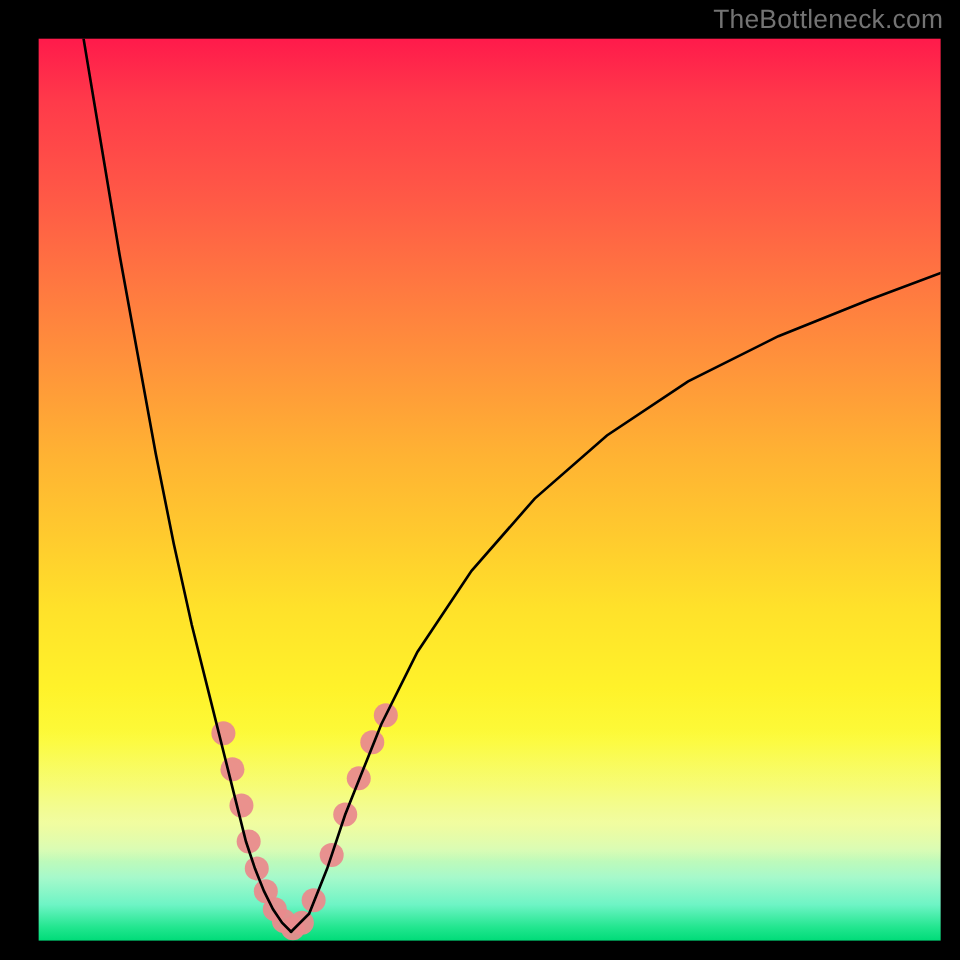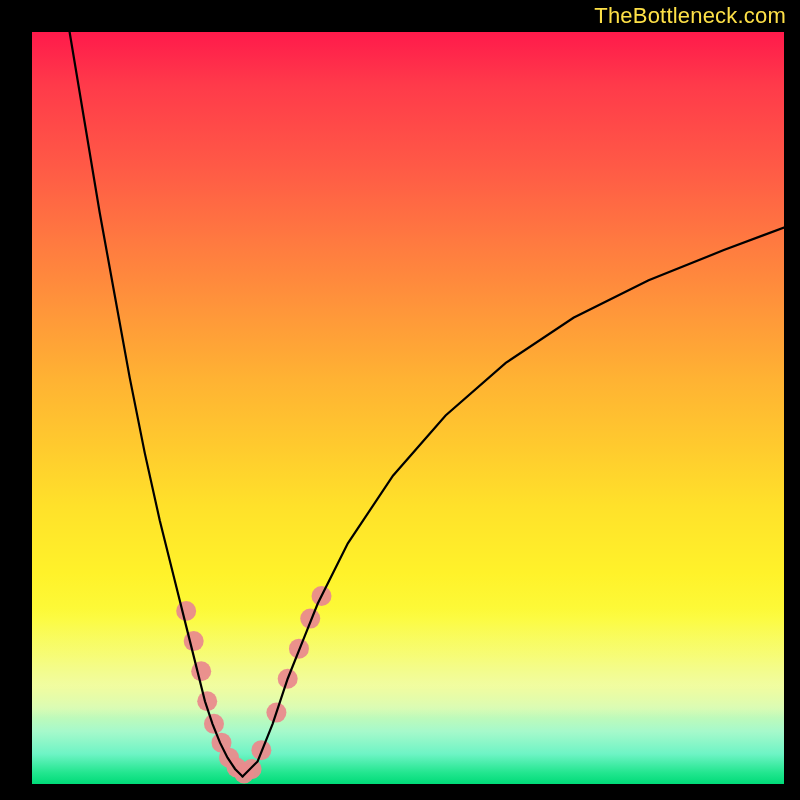--- a/index.html
+++ b/index.html
@@ -67,21 +67,21 @@
     );
   }
   svg.curves {
     position: absolute;
     inset: 0;
   }
   .watermark {
     position: absolute;
     top: 3px;
     right: 14px;
-    color: #fde047;
+    color: #737373;
     font-size: 22px;
     letter-spacing: 0.2px;
     font-weight: 500;
   }
 </style>
 </head>
 <body>
 
 <div class="frame">
   <div class="plot">

